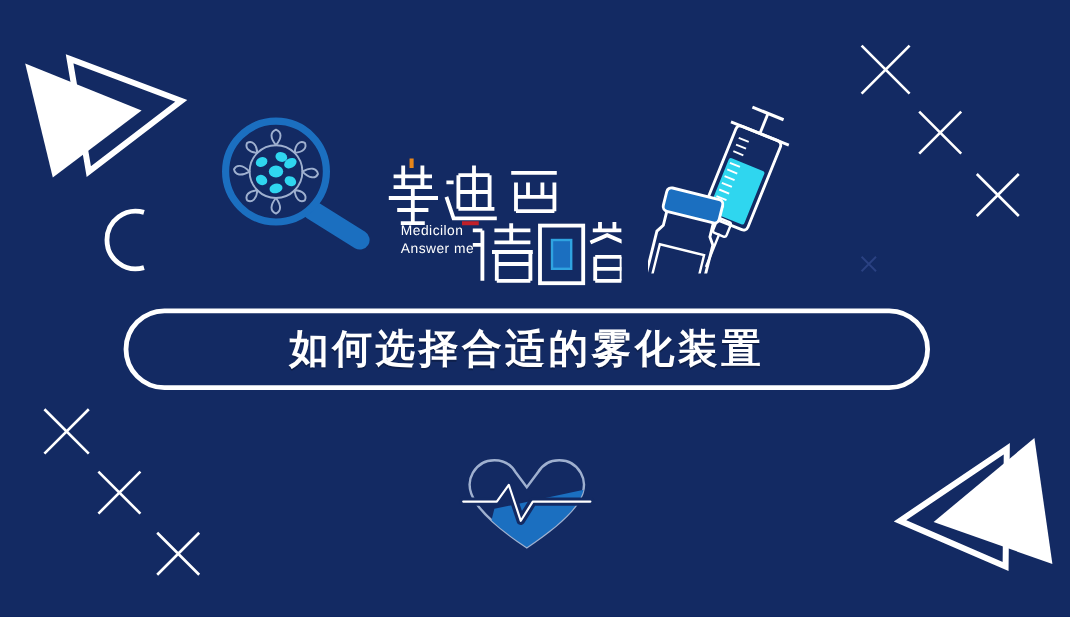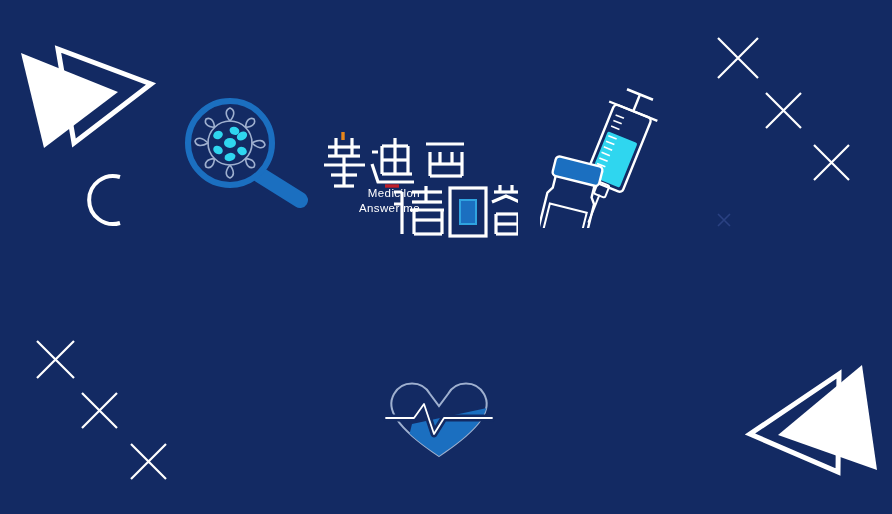--- a/index.html
+++ b/index.html
@@ -45,21 +45,21 @@
     left: 334px;
     top: 186px;
     width: 86px;
     color: #ffffff;
     font-size: 11.5px;
     line-height: 15px;
     letter-spacing: .4px;
     font-family: "Liberation Sans", sans-serif;
     white-space: nowrap;
   }
-  #logo-en div { white-space: nowrap; text-align: right; }
+  #logo-en div { white-space: nowrap; }
   
   #title-pill {
     position: absolute;
     left: 103px;
     top: 257px;
     width: 672px;
     height: 68px;
     box-sizing: border-box;
     border: 4px solid #ffffff;
     border-radius: 40px;
@@ -282,14 +282,17 @@
     <line x1="21" y1="2" x2="21" y2="10" stroke="#e8861a" stroke-width="3.4"></line>
     <line x1="63" y1="56" x2="77" y2="56" stroke="#c0202a" stroke-width="3.4"></line>
     <rect x="138" y="70" width="16" height="24" fill="#1b6fc0" stroke="#2fa3e0" stroke-width="2"></rect>
   </svg>
 
   <div id="logo-en">
     <div>Medicilon</div>
     <div>Answer me</div>
   </div>
 
+  <div id="title-pill">
+    <span id="title-text">如何选择合适的雾化装置</span>
+  </div>
 
 </div>
 
 </body></html>

